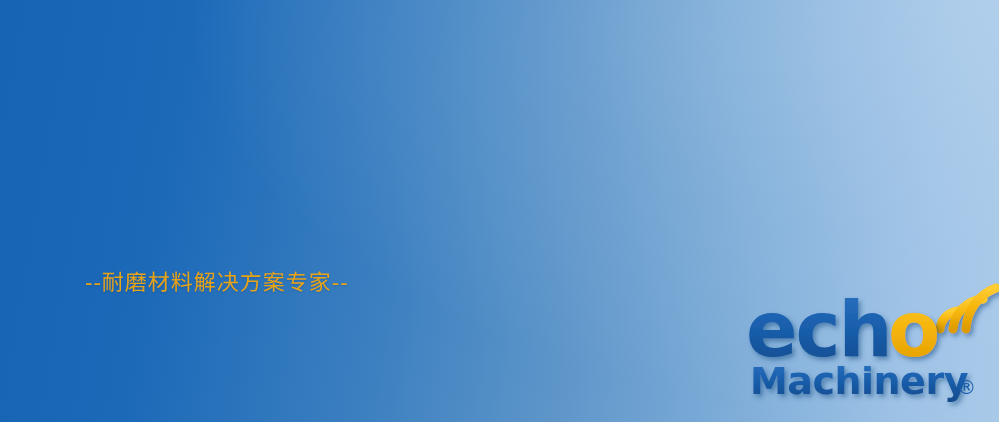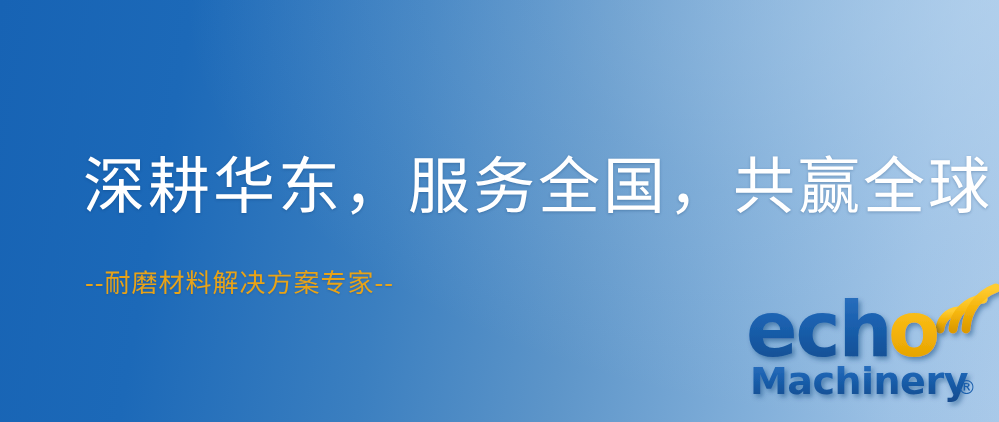--- a/index.html
+++ b/index.html
@@ -54,21 +54,21 @@
     text-shadow: 0 1px 3px rgba(10, 50, 95, 0.30);
     z-index: 3;
   }
 
   
   .subtitle {
     position: absolute;
     left: 85px;
     top: 266px;
     font-family: "DejaVu Serif", "Liberation Serif", serif;
-    font-size: 26px;
+    font-size: 22px;
     line-height: 34px;
     letter-spacing: 1px;
     color: #e8a317;
     white-space: nowrap;
     text-shadow: 0 1px 2px rgba(20, 60, 110, 0.28);
     z-index: 3;
   }
 
   
   .logo {
@@ -101,21 +101,20 @@
     font-family: "DejaVu Sans", "Liberation Sans", sans-serif;
     font-weight: normal;
     font-size: 19px;
   }
 </style>
 </head>
 <body>
 
 <div id="banner">
 
-  <div class="headline">深耕华东，服务全国，共赢全球</div>
 
   <div class="subtitle">--耐磨材料解决方案专家--</div>
 
   <div class="logo">
     <svg viewBox="0 0 257 130" xmlns="http://www.w3.org/2000/svg" aria-hidden="true">
       <defs>
         <linearGradient id="gradBlue" x1="0" y1="0" x2="0" y2="1">
           <stop offset="0%" stop-color="#2d74c4"></stop>
           <stop offset="45%" stop-color="#1a5fad"></stop>
           <stop offset="100%" stop-color="#124a8c"></stop>

